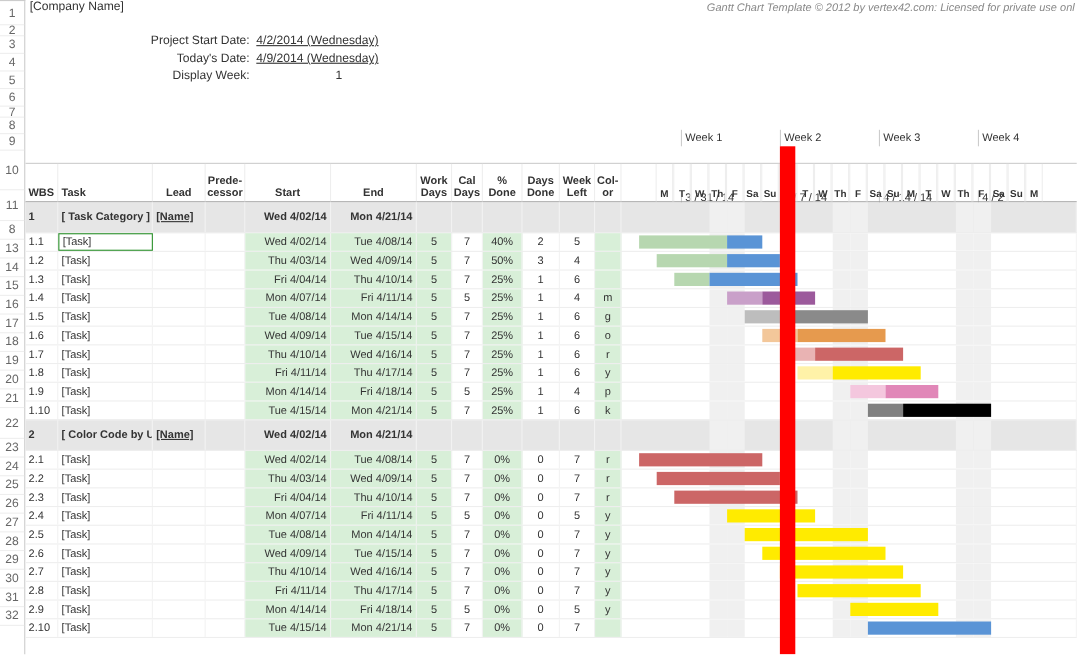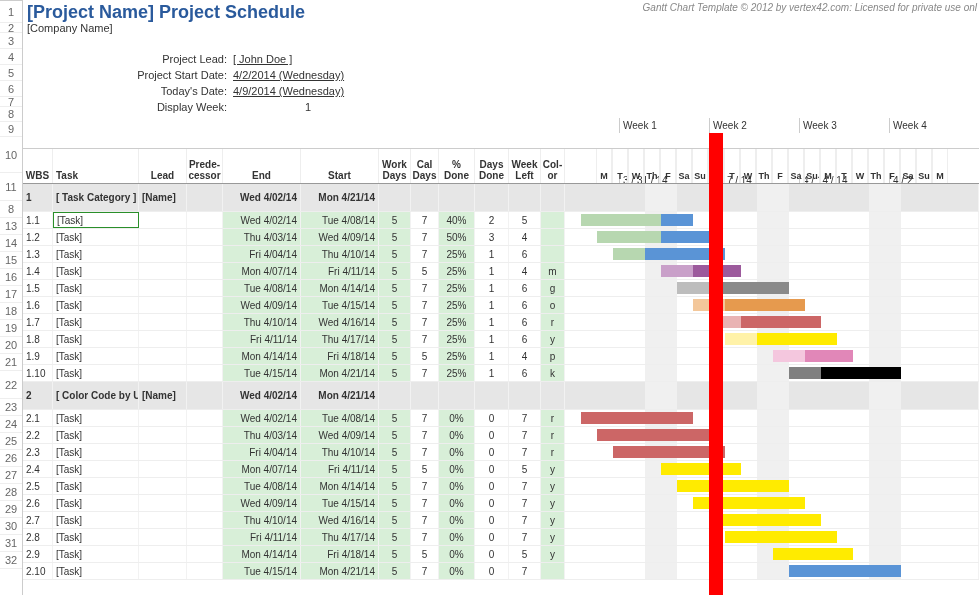--- a/index.html
+++ b/index.html
@@ -104,21 +104,21 @@
     display:flex; height:17px; border-bottom:1px solid #eee;
     align-items:center; font-size:10px;
     position:relative;
   }
   .row.cat {
     background:#e6e6e6; height:28px; font-weight:bold;
   }
   .cell { padding:0 3px; border-right:1px solid #f2f2f2; height:100%; display:flex;align-items:center; overflow:hidden; white-space:nowrap;}
   .c-wbs { width:30px; }
   .c-task { width:86px; }
-  .c-lead { width:48px; }
+  .c-lead { width:48px;text-decoration:underline; }
   .c-pred { width:36px; }
   .c-start { width:78px; justify-content:flex-end; }
   .c-end { width:78px; justify-content:flex-end; }
   .c-wd { width:32px; justify-content:center; }
   .c-cd { width:28px; justify-content:center; }
   .c-pct { width:36px; justify-content:center; }
   .c-dd { width:34px; justify-content:center; }
   .c-dl { width:32px; justify-content:center; }
   .c-col { width:24px; justify-content:center; }
   .c-gantt { flex:1; padding:0; display:flex; position:relative; }
@@ -174,30 +174,25 @@
       <div style="height: 17px;">26</div>
       <div style="height: 17px;">27</div>
       <div style="height: 17px;">28</div>
       <div style="height: 17px;">29</div>
       <div style="height: 17px;">30</div>
       <div style="height: 17px;">31</div>
       <div style="height: 17px;">32</div>
     </div>
   <div class="content">
 
-    <div class="title">[Project Name] Project Schedule</div>
     <div class="license">Gantt Chart Template © 2012 by vertex42.com: Licensed for private use onl</div>
     <div class="company">[Company Name]</div>
     <div style="height:10px"></div>
 
     <div class="meta">
-      <div class="meta-row">
-        <div class="meta-label">Project Lead:</div>
-        <div class="meta-val underline">[ John Doe ]</div>
-      </div>
       <div class="meta-row">
         <div class="meta-label">Project Start Date:</div>
         <div class="meta-val underline">4/2/2014 (Wednesday)</div>
       </div>
       <div class="meta-row">
         <div class="meta-label">Today's Date:</div>
         <div class="meta-val underline">4/9/2014 (Wednesday)</div>
       </div>
       <div class="meta-row">
         <div class="meta-label">Display Week:</div>
@@ -216,22 +211,22 @@
         <div class="wkd">4 / 7 / 14</div>
         <div class="wkd">4 / 14 / 14</div>
         <div class="wkd">4 / 2</div>
       </div>
 
     <div class="colhdr">
       <div style="width:30px">WBS</div>
       <div style="width:86px;justify-content:flex-start">Task</div>
       <div style="width:48px">Lead</div>
       <div style="width:36px">Prede-cessor</div>
+      <div style="width:78px">Start</div>
       <div style="width:78px">End</div>
-      <div style="width:78px">Start</div>
       <div style="width:32px">Work Days</div>
       <div style="width:28px">Cal Days</div>
       <div style="width:36px">% Done</div>
       <div style="width:34px">Days Done</div>
       <div style="width:32px">Week Left</div>
       <div style="width:24px">Col-or</div>
       <div class="days" id="day-hdr" style="flex:1">
           <div class="daycell">M</div>
           <div class="daycell">T</div>
           <div class="daycell">W</div>

